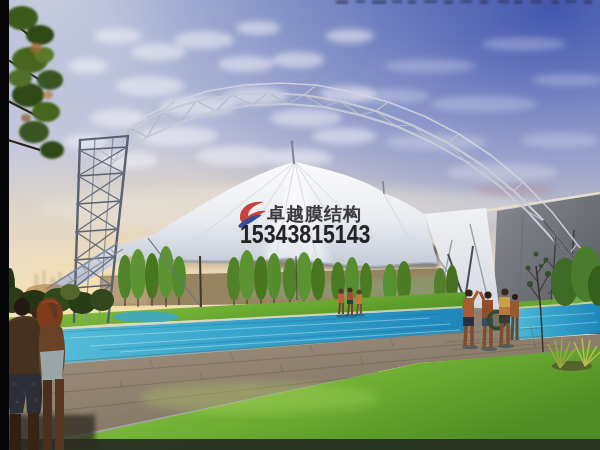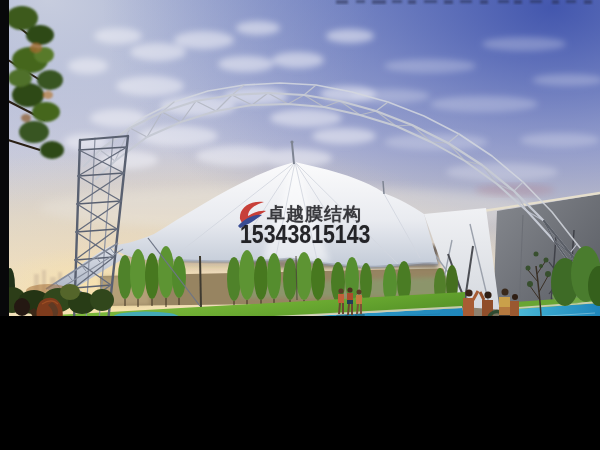--- a/index.html
+++ b/index.html
@@ -1,16 +1,16 @@
 <!DOCTYPE html>
 <html><head>
 <meta charset="utf-8">
 <style>
   html,body{margin:0;padding:0;background:#000;}
-  #stage{position:relative;width:600px;height:316px;overflow:hidden;background:#a3a3a3;
+  #stage{position:relative;width:600px;height:450px;overflow:hidden;background:#a3a3a3;
          font-family:"Liberation Sans",sans-serif;}
   #scene{position:absolute;left:0;top:0;}
   .wm{position:absolute;pointer-events:none;}
   #wm-logo{left:235px;top:197px;width:33px;height:31px;opacity:.92;}
   #wm-company{left:267px;top:202px;font-size:18px;font-weight:700;letter-spacing:1px;
               color:rgba(28,28,32,.80);text-shadow:0 0 1px rgba(28,28,32,.35);white-space:nowrap;}
   #wm-phone{left:240px;top:219px;font-size:26px;font-weight:600;color:rgba(14,14,18,.86);
             transform:scaleX(.82);transform-origin:left top;white-space:nowrap;
             text-shadow:0 0 1px rgba(14,14,18,.3);}
 </style>

